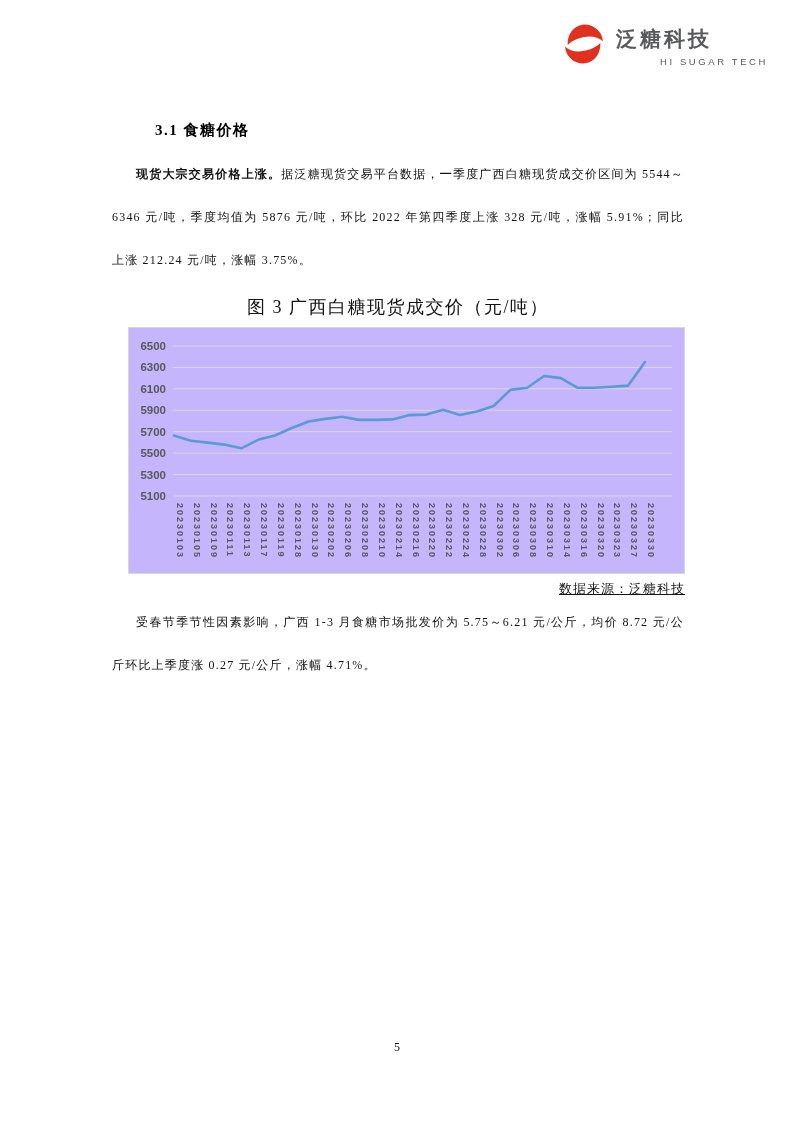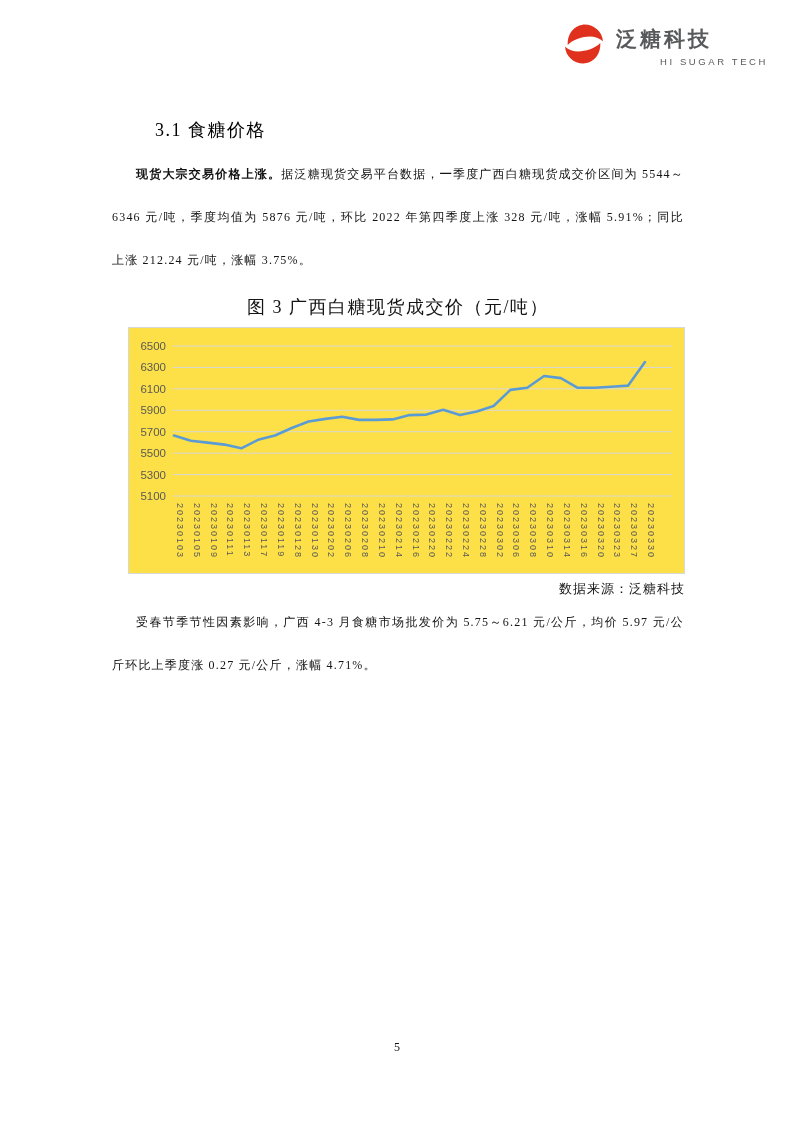--- a/index.html
+++ b/index.html
@@ -24,42 +24,43 @@
     font-family:"Liberation Sans", sans-serif;
     font-size:9.5px; color:#58595b; letter-spacing:2.6px; margin-top:3px;padding-left:44px;
   }
   
   .content { position:absolute; left:112px; top:98px; width:572px; }
   h1.sec {
     font-size:17px; font-weight:bold; color:#000;
     padding-left:43px; letter-spacing:1.5px; line-height:26px;
   }
   h2.subsec {
-    font-size:18px; font-weight:normal; color:#000;
+    font-size:15px; font-weight:bold; color:#000;
     padding-left:43px; letter-spacing:1.5px; line-height:26px; margin-top:19px;
   }
   p.body-p {
     font-size:12px; line-height:43px; letter-spacing:1.2px;
     text-align:justify; text-indent:2em; color:#141414;
   }
   p.body-p.first { margin-top:10px; }
   .bold-run { font-weight:bold; }
   .fig-title {
     margin-top:10px; text-align:center; font-size:18px;
     letter-spacing:1.5px; color:#141414; line-height:30px;
   }
   
   .chart-wrap {
     position:relative; margin-left:16px; margin-top:5px;
-    width:557px; height:247px; background:#fde047;
+    width:557px; height:247px; background:#c4b5fd;
     border:1px solid #d8d8d8;
+    font-weight:bold;
   }
   .chart-source {
     width:573px; text-align:right; font-size:13px; letter-spacing:1px;
-    color:#141414; margin-top:6px; line-height:18px;
+    color:#141414; margin-top:6px; line-height:18px;text-decoration:underline;
   }
   p.after-chart { margin-top:3px; }
   p.futures { margin-top:38px; }
   
   .footer {
     position:absolute; bottom:68px; left:0; width:100%; text-align:center;
     font-size:12px; color:#111;
     font-family:"Liberation Serif", serif;
   }
 </style>
@@ -131,19 +132,19 @@
           <text x="451.7142857142857" y="175" transform="rotate(90 451.7142857142857 175)" text-anchor="start" fill="#595959" font-size="9" letter-spacing="2" font-family="&quot;Liberation Sans&quot;, sans-serif">20230316</text>
           <text x="468.5357142857143" y="175" transform="rotate(90 468.5357142857143 175)" text-anchor="start" fill="#595959" font-size="9" letter-spacing="2" font-family="&quot;Liberation Sans&quot;, sans-serif">20230320</text>
           <text x="485.35714285714283" y="175" transform="rotate(90 485.35714285714283 175)" text-anchor="start" fill="#595959" font-size="9" letter-spacing="2" font-family="&quot;Liberation Sans&quot;, sans-serif">20230323</text>
           <text x="502.17857142857144" y="175" transform="rotate(90 502.17857142857144 175)" text-anchor="start" fill="#595959" font-size="9" letter-spacing="2" font-family="&quot;Liberation Sans&quot;, sans-serif">20230327</text>
           <text x="519" y="175" transform="rotate(90 519 175)" text-anchor="start" fill="#595959" font-size="9" letter-spacing="2" font-family="&quot;Liberation Sans&quot;, sans-serif">20230330</text>
           <polyline points="45,107.5 61.82142857142857,112.8 78.64285714285714,114.6 95.46428571428572,116.6 112.28571428571429,120.3 129.10714285714286,111.8 145.92857142857144,107.5 162.75,100.0 179.57142857142858,93.5 196.39285714285714,90.9 213.21428571428572,88.7 230.03571428571428,91.9 246.85714285714286,91.9 263.67857142857144,91.4 280.5,87.1 297.32142857142856,86.6 314.14285714285717,81.8 330.9642857142857,87.1 347.7857142857143,83.4 364.60714285714283,78.0 381.42857142857144,61.9 398.25,59.8 415.07142857142856,48.0 431.89285714285717,50.1 448.7142857142857,59.8 465.5357142857143,59.8 482.35714285714283,58.7 499.17857142857144,57.6 516,34.1" fill="none" stroke="#5b9bd5" stroke-width="2.6" stroke-linejoin="round" stroke-linecap="round"></polyline>
         </svg></div>
 
     <div class="chart-source">数据来源：泛糖科技</div>
 
-    <p class="body-p after-chart">受春节季节性因素影响，广西 4-3 月食糖市场批发价为 5.75～6.21 元/公斤，均价 5.97 元/公斤环比上季度涨 0.27 元/公斤，涨幅 4.71%。</p>
+    <p class="body-p after-chart">受春节季节性因素影响，广西 1-3 月食糖市场批发价为 5.75～6.21 元/公斤，均价 8.72 元/公斤环比上季度涨 0.27 元/公斤，涨幅 4.71%。</p>
 
   </div>
 
   <div class="footer">5</div>
 
 </div>
 
 </body></html>

